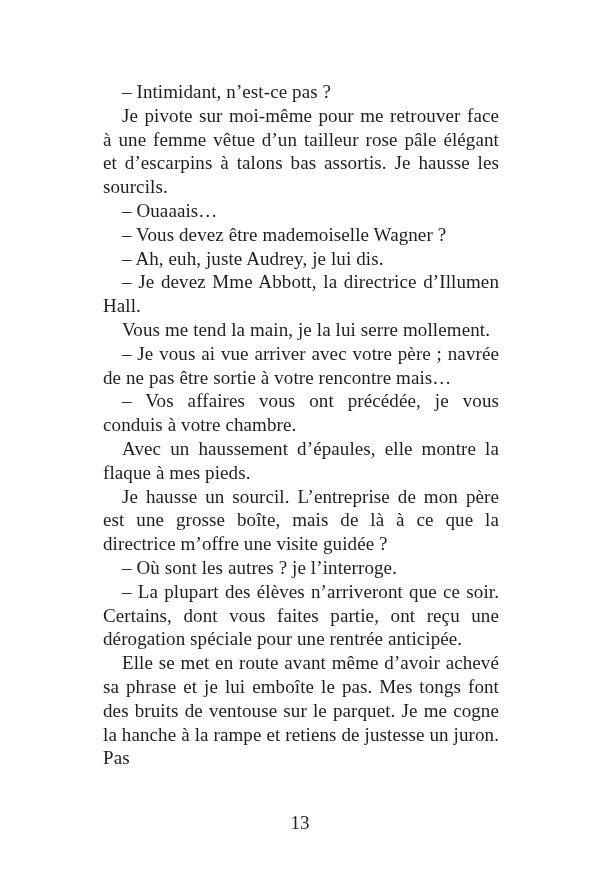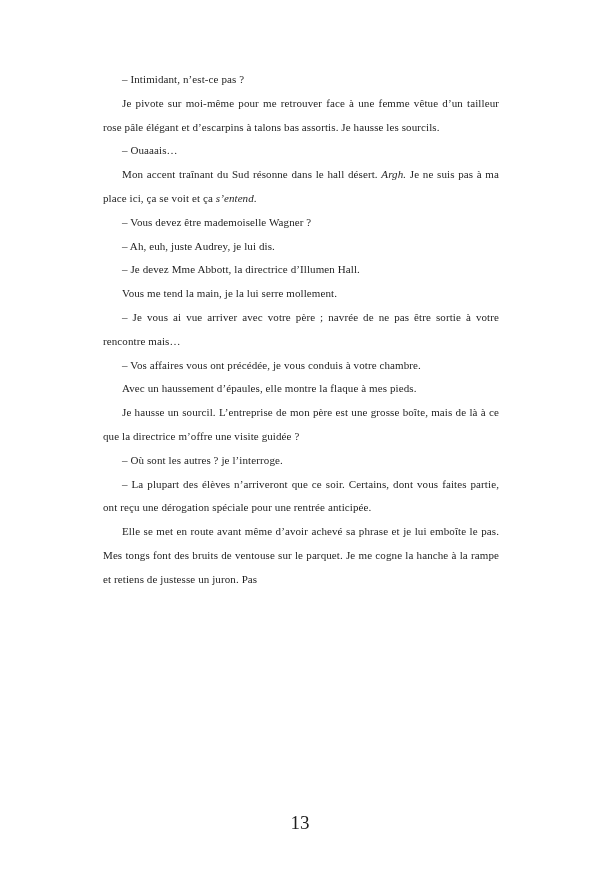--- a/index.html
+++ b/index.html
@@ -12,23 +12,23 @@
     width: 600px;
     height: 889px;
     background: #ffffff;
     color: #1e1e1e;
     font-family: "Liberation Serif", "DejaVu Serif", serif;
     overflow: hidden;
   }
   .text-block {
     position: absolute;
     left: 103px;
-    top: 68px;
+    top: 80px;
     width: 396px;
-    font-size: 11px;
+    font-size: 19px;
     line-height: 23.8px;
     text-align: justify;
     letter-spacing: 0.1px;
   }
   .text-block p {
     margin: 0;
     padding: 0;
     text-indent: 19px;
   }
   .text-block em {
@@ -45,21 +45,20 @@
   }
 </style>
 </head>
 <body>
 
 <div class="book-page">
   <div class="text-block">
       <p><span>– Intimidant, n’est-ce pas ?</span></p>
       <p><span>Je pivote sur moi-même pour me retrouver face à une femme vêtue d’un tailleur rose pâle élégant et d’escarpins à talons bas assortis. Je hausse les sourcils.</span></p>
       <p><span>– Ouaaais…</span></p>
-      <p><span>Mon accent traînant du Sud résonne dans le hall désert. </span><em>Argh.</em><span> Je ne suis pas à ma place ici, ça se voit et ça </span><em>s’entend</em><span>.</span></p>
       <p><span>– Vous devez être mademoiselle Wagner ?</span></p>
       <p><span>– Ah, euh, juste Audrey, je lui dis.</span></p>
       <p><span>– Je devez Mme Abbott, la directrice d’Illumen Hall.</span></p>
       <p><span>Vous me tend la main, je la lui serre mollement.</span></p>
       <p><span>– Je vous ai vue arriver avec votre père ; navrée de ne pas être sortie à votre rencontre mais…</span></p>
       <p><span>– Vos affaires vous ont précédée, je vous conduis à votre chambre.</span></p>
       <p><span>Avec un haussement d’épaules, elle montre la flaque à mes pieds.</span></p>
       <p><span>Je hausse un sourcil. L’entreprise de mon père est une grosse boîte, mais de là à ce que la directrice m’offre une visite guidée ?</span></p>
       <p><span>– Où sont les autres ? je l’interroge.</span></p>
       <p><span>– La plupart des élèves n’arriveront que ce soir. Certains, dont vous faites partie, ont reçu une dérogation spéciale pour une rentrée anticipée.</span></p>

